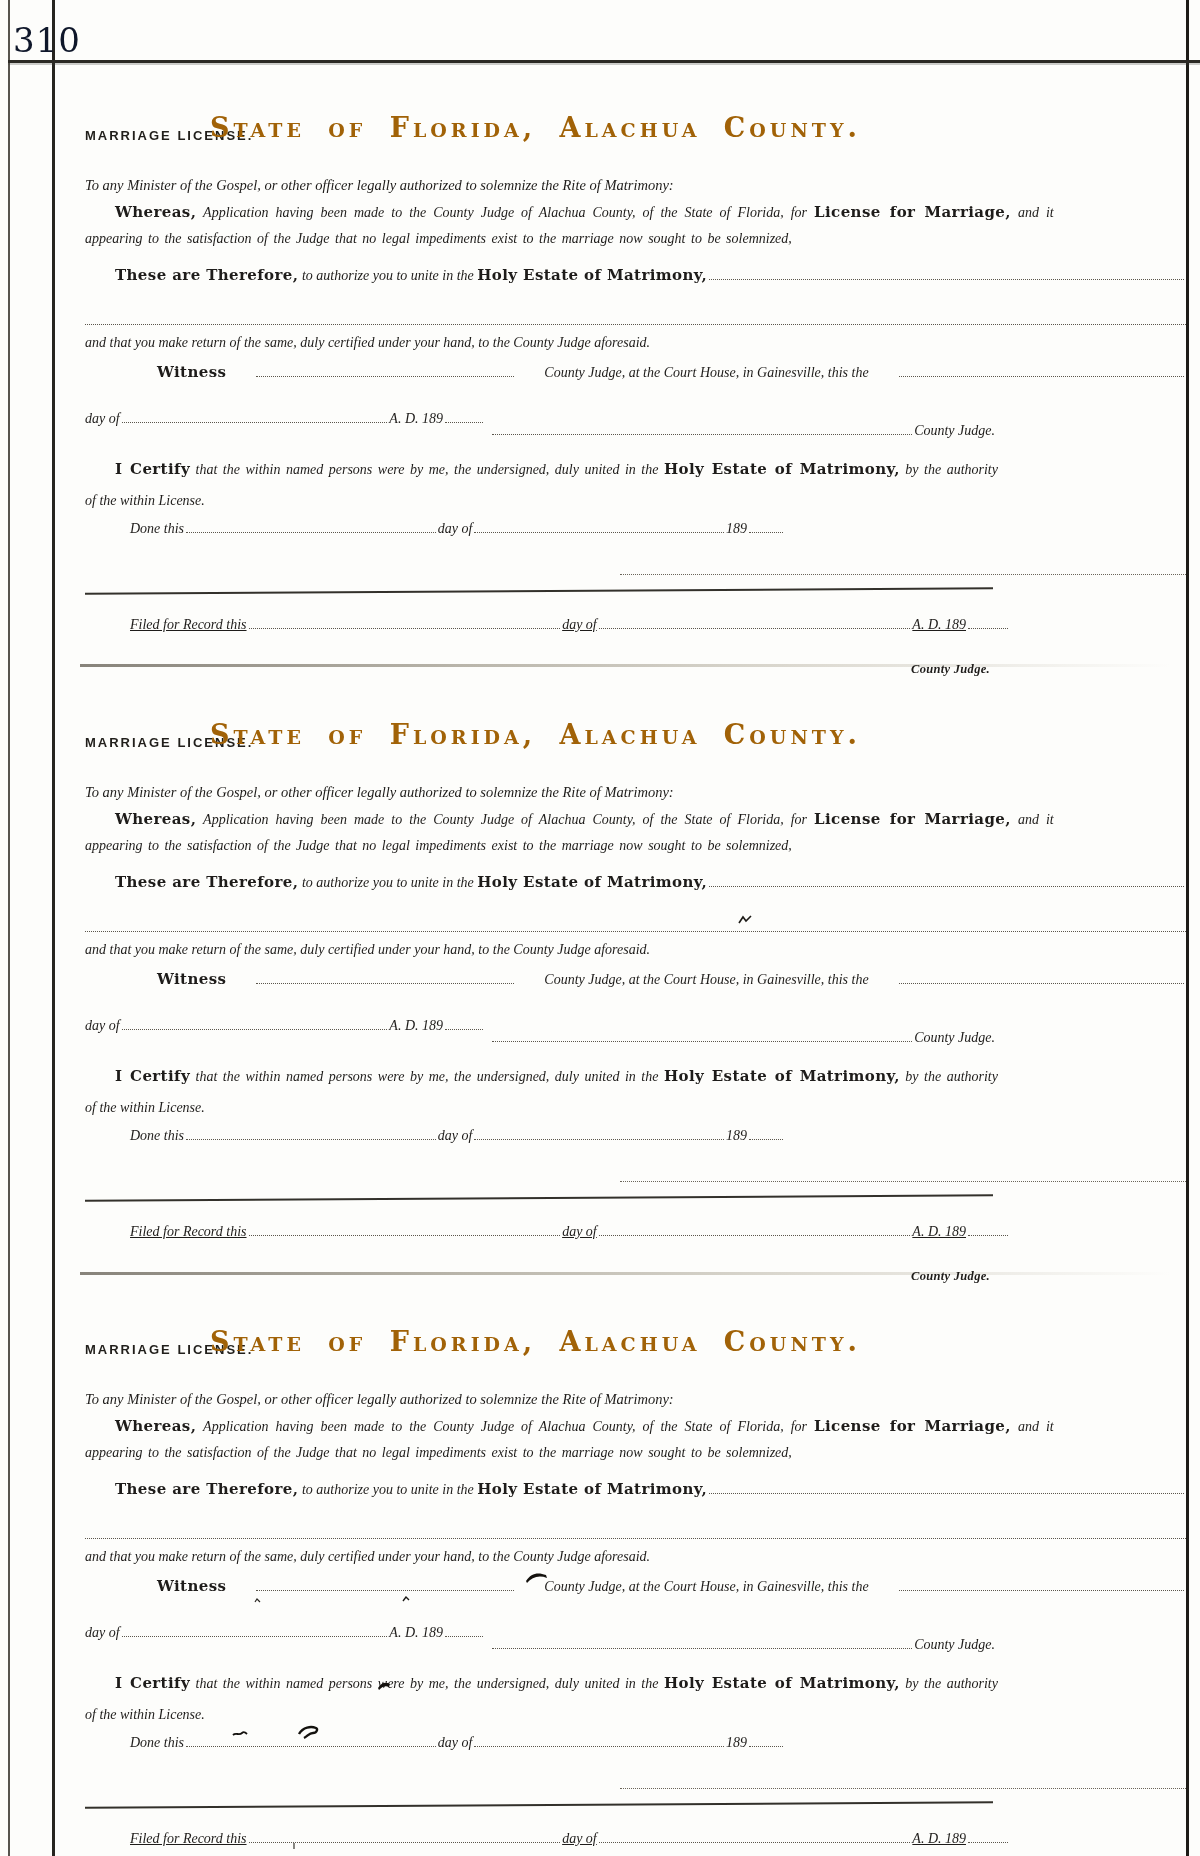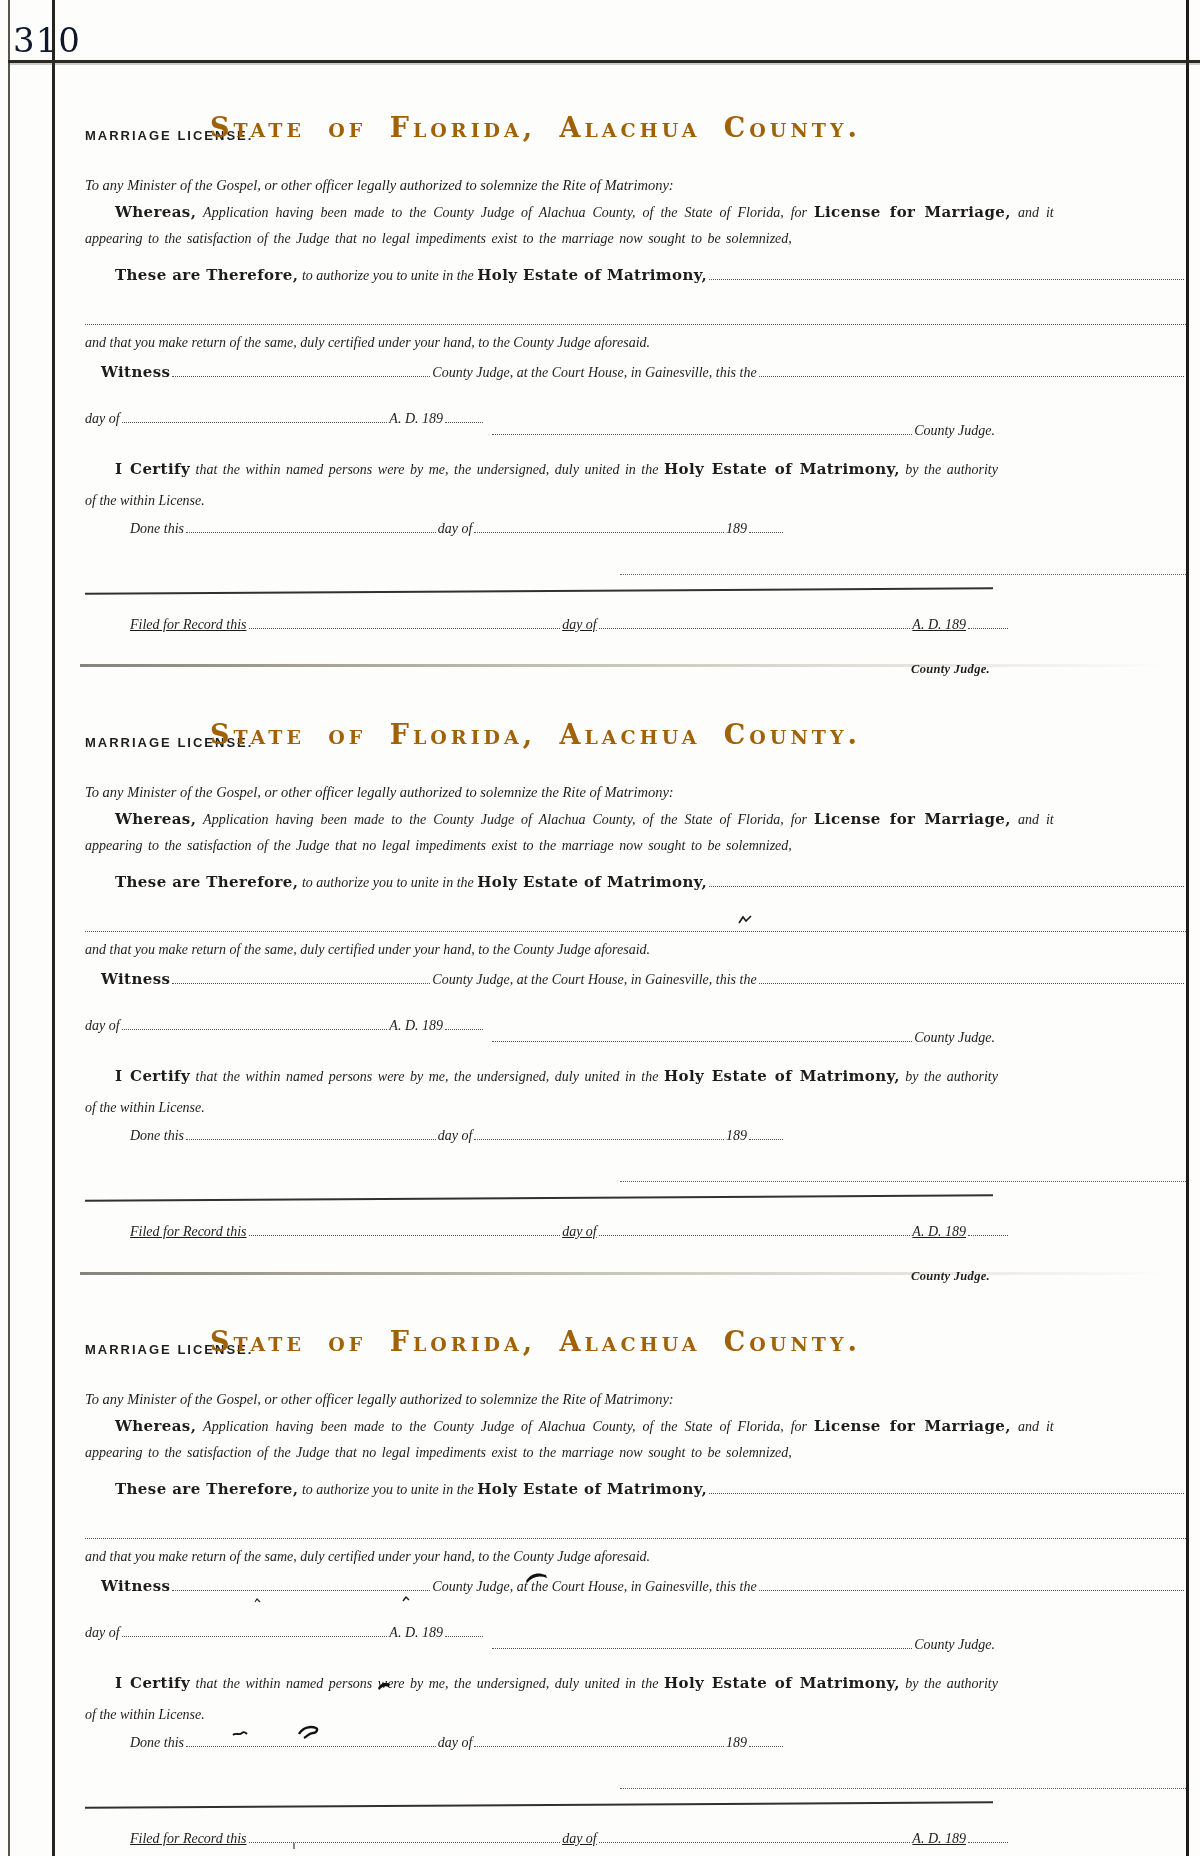--- a/index.html
+++ b/index.html
@@ -37,21 +37,21 @@
   .r-title{top:6px;left:150px;right:350px;text-align:center;font-style:normal;
     font-family:"DejaVu Serif",serif;font-variant:small-caps;font-weight:700;
     font-size:27px;letter-spacing:4px;word-spacing:10px;color:#a16207;white-space:nowrap;}
   .r-to{top:71px;left:25px;font-size:14.5px;}
   .r-whereas{top:97px;left:25px;right:0;word-spacing:3.5px;white-space:pre-wrap;}
   .r-whereas .lead{display:inline-block;width:30px;}
   .r-appearing{top:125px;left:25px;word-spacing:2px;}
   .r-therefore{top:160px;left:25px;right:2px;}
   .r-dotline{top:217px;left:25px;right:2px;height:1px;border-bottom:1.6px dotted #5b564c;}
   .r-return{top:229px;left:25px;}
-  .r-witness{top:257px;left:11px;right:2px;}
+  .r-witness{top:257px;left:39px;right:2px;gap:28px;}
   .r-dayof{top:305px;left:25px;width:400px;}
   .r-judge1{top:317px;left:430px;width:505px;}
   .r-judge1 .cj{font-size:14px;}
   .r-certify{top:354px;left:25px;right:0;word-spacing:2px;white-space:pre-wrap;}
   .r-certify .lead{display:inline-block;width:30px;}
   .r-license2{top:387px;left:25px;}
   .r-done{top:415px;left:70px;width:655px;}
   .r-dotright{top:467px;left:560px;right:2px;height:1px;border-bottom:1.6px dotted #6b665a;}
   .r-solid{top:484px;left:25px;right:195px;height:2px;background:#33312b;transform:rotate(-.35deg);}
   .r-filed{top:511px;left:70px;width:880px;text-decoration:underline;}

